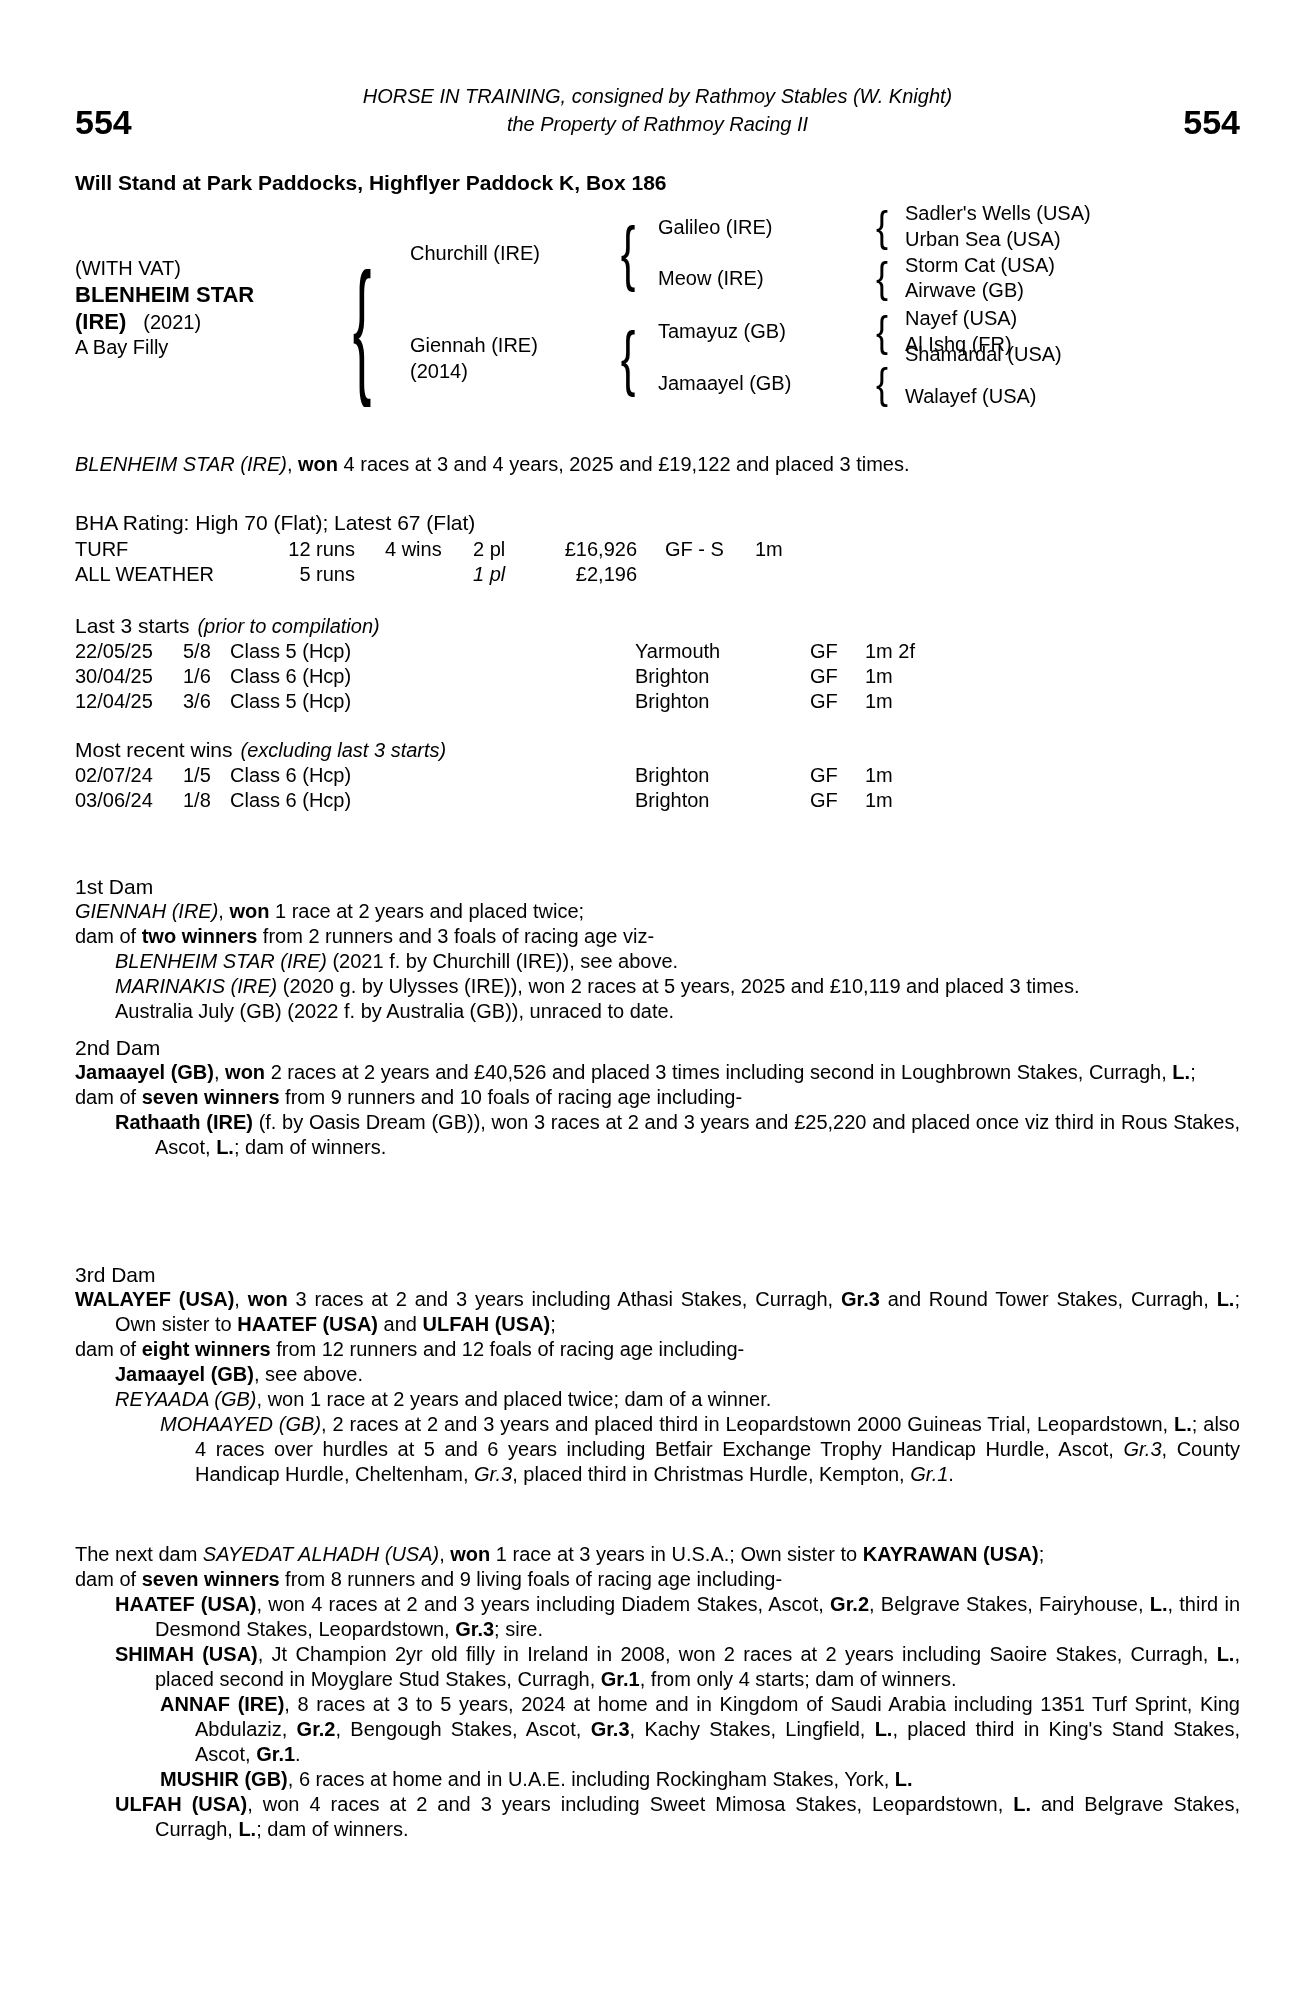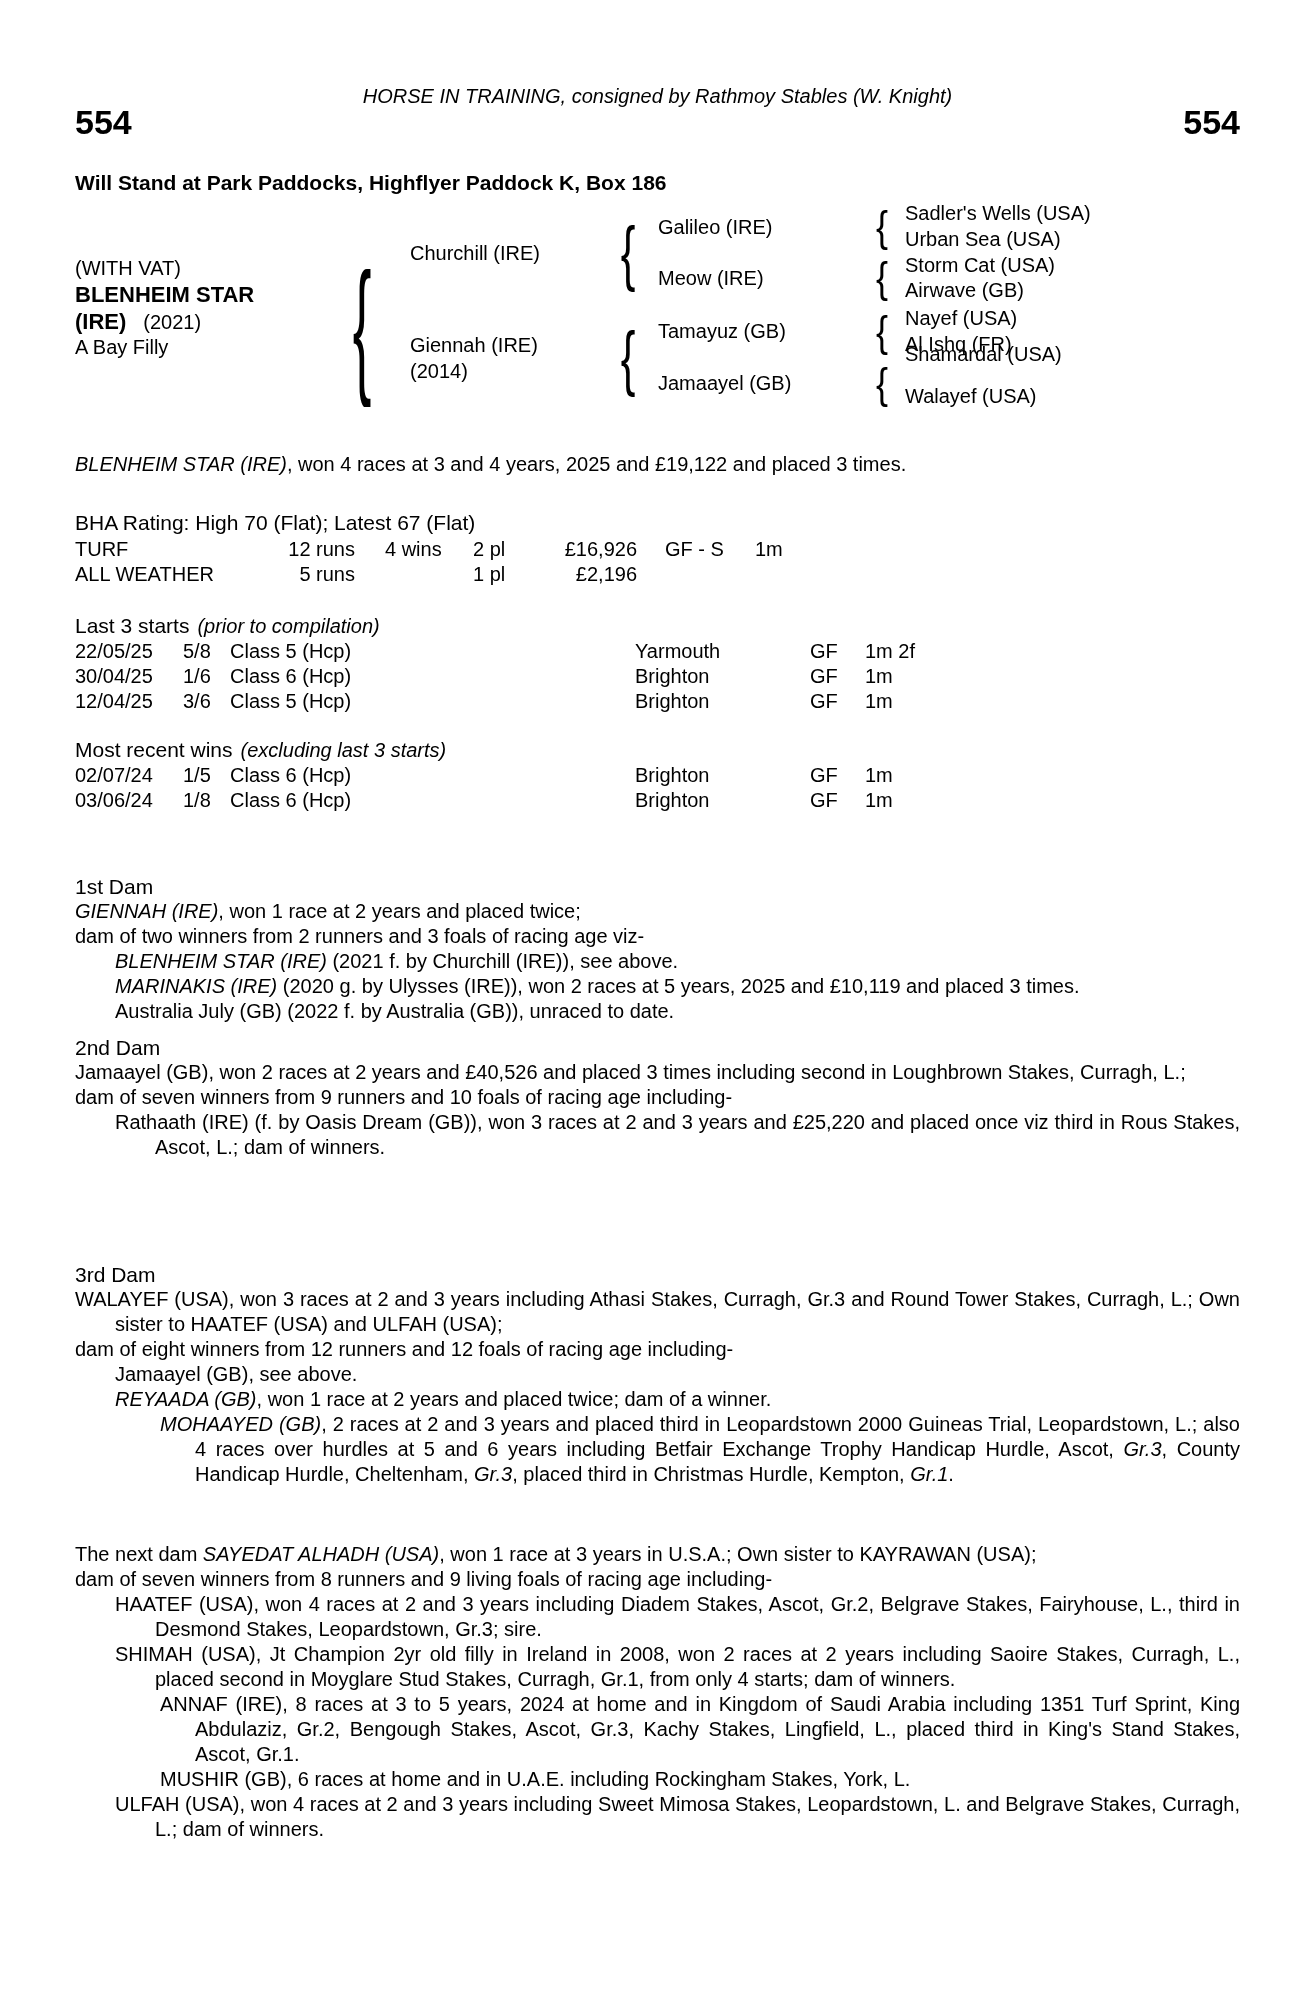--- a/index.html
+++ b/index.html
@@ -13,21 +13,21 @@
   }
   .abs { position:absolute; }
   .center { left:0; width:100%; text-align:center; }
   .i { font-style:italic; }
   .lot { font-weight:bold; font-size:34px; line-height:40px; }
   .stand { font-weight:bold; font-size:21px; }
   .sec-title { font-weight:normal; font-size:21px; }
   .sec-sub { font-style:italic; margin-left:8px; font-weight:normal; font-size:20px; }
   
   .seg-n { }
-  .seg-b { font-weight:normal; }
+  .seg-b { font-weight:bold; }
   .seg-i { font-style:italic; }
   .seg-bi { font-weight:normal; font-style:italic; }
   .para { width:100%; }
   .para.just { text-align:justify; }
   .h0 { padding-left:40px;  text-indent:-40px; }
   .h1 { padding-left:80px;  text-indent:-40px; }
   .h2 { padding-left:120px; text-indent:-35px; }
   
   .trow { position:relative; height:25px; }
   .tcell { position:absolute; top:0; white-space:nowrap; }
@@ -40,20 +40,21 @@
   }
 </style>
 </head>
 <body>
 
 <div class="page">
 
   <div class="abs center i" style="top:84px">HORSE IN TRAINING, consigned by Rathmoy Stables (W. Knight)</div>
   <div class="abs lot" style="top:102px;left:75px">554</div>
   <div class="abs lot" style="top:102px;right:75px">554</div>
+  <div class="abs center i" style="top:112px">the Property of Rathmoy Racing II</div>
   <div class="abs stand" style="top:170px;left:75px">Will Stand at Park Paddocks, Highflyer Paddock K, Box 186</div>
 
   <div class="abs" style="top:200px;left:0;width:1315px;height:230px">
     <div class="ped-item" style="left:75px;top:56px">(WITH VAT)</div>
     <div class="ped-item ped-name" style="left:75px;top:82px">BLENHEIM STAR</div>
     <div class="ped-item" style="left:75px;top:109px">
       <span class="ped-name">(IRE)</span><span style="margin-left:17px">(2021)</span>
     </div>
     <div class="ped-item" style="left:75px;top:135px">A Bay Filly</div>
 
@@ -98,21 +99,21 @@
         <span class="tcell" style="left: 310px; width: 110px; text-align: left;">4 wins</span>
         <span class="tcell" style="left: 398px; width: 70px; text-align: left;">2 pl</span>
         <span class="tcell" style="left: 440px; width: 122px; text-align: right;">£16,926</span>
         <span class="tcell" style="left: 590px; width: 80px; text-align: left;">GF - S</span>
         <span class="tcell" style="left: 680px; width: 70px; text-align: left;">1m</span>
       </div>
       <div class="trow">
         <span class="tcell" style="left: 0px; width: 210px; text-align: left;">ALL WEATHER</span>
         <span class="tcell" style="left: 160px; width: 120px; text-align: right;">5 runs</span>
         <span class="tcell" style="left: 310px; width: 110px; text-align: left;"></span>
-        <span class="tcell" style="left: 398px; width: 70px; text-align: left;">1 pl</span>
+        <span class="tcell" style="left: 398px; width: 70px; text-align: left; font-style: italic;">1 pl</span>
         <span class="tcell" style="left: 440px; width: 122px; text-align: right;">£2,196</span>
         <span class="tcell" style="left: 590px; width: 80px; text-align: left;"></span>
         <span class="tcell" style="left: 680px; width: 70px; text-align: left;"></span>
       </div>
     </div>
 
   <div class="abs" style="top:613px;left:75px;width:1165px">
     <div>
       <span class="sec-title">Last 3 starts</span><span class="sec-sub">(prior to compilation)</span>
     </div>

